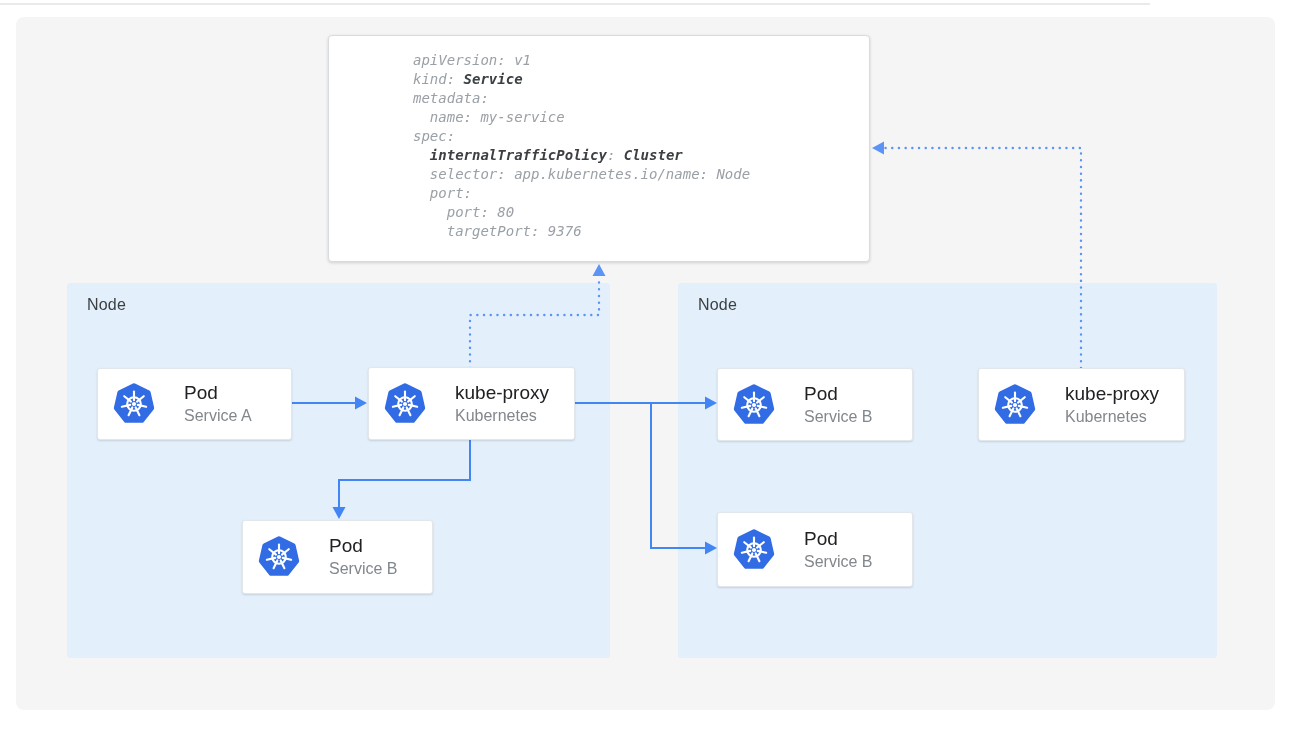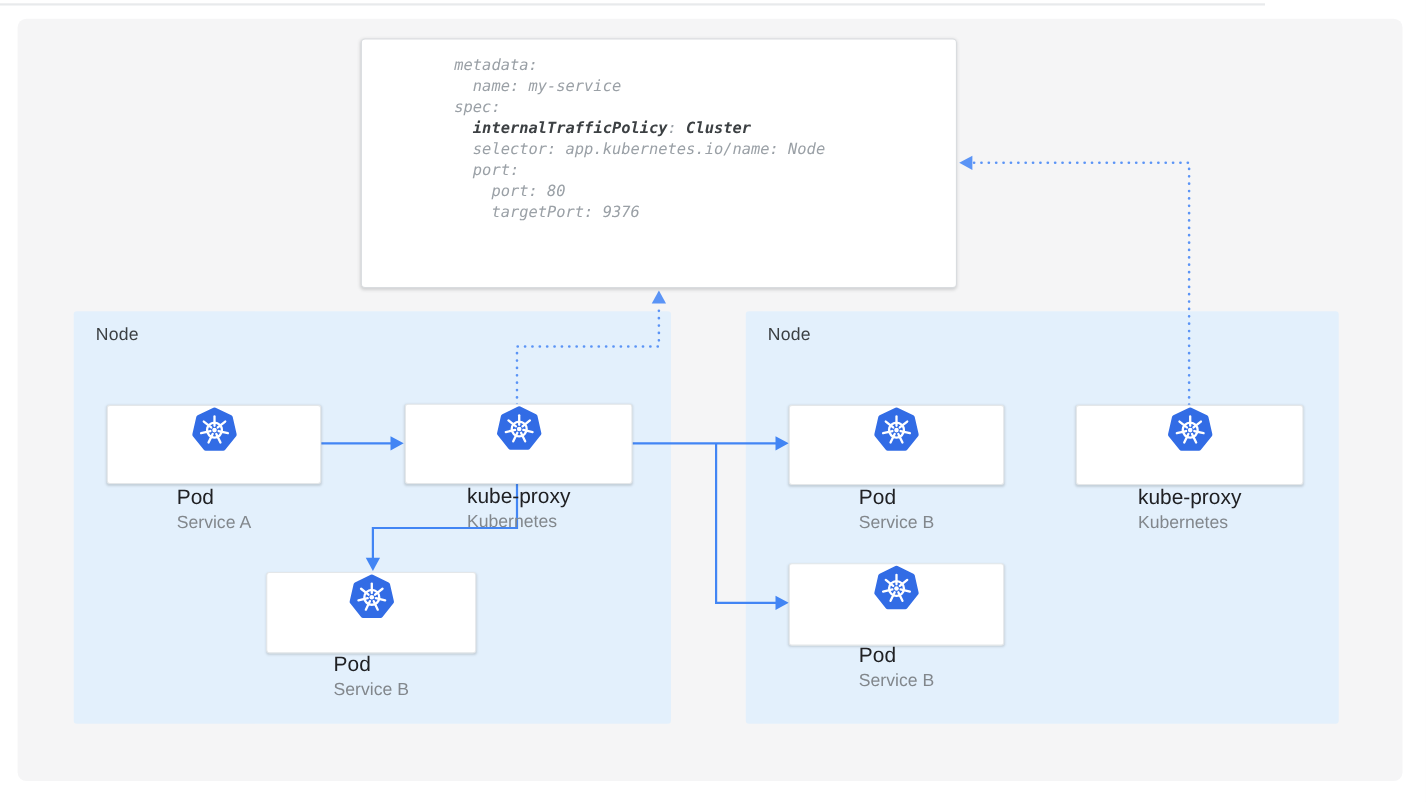--- a/index.html
+++ b/index.html
@@ -35,21 +35,21 @@
   .solid-line{stroke:var(--solid-arrow);stroke-width:2;fill:none;}
   .solid-head{fill:var(--solid-arrow);stroke:none;}
   .dotted-line{stroke:var(--dotted-arrow);stroke-width:2.4;fill:none;
        stroke-dasharray:0.1 6.6;stroke-linecap:round;}
   .dotted-head{fill:var(--dotted-arrow);stroke:none;}
 
   .card{position:absolute;background:var(--card-bg);
        border:1px solid #e4e7e9;border-radius:3px;
        box-shadow:0 1px 2px rgba(60,64,67,.18);
        display:flex;align-items:center;padding:0 14px;gap:28px;
-       box-sizing:border-box;flex-direction:column;}
+       box-sizing:border-box;}
   .card-pod-a{left:97px;top:368px;width:195px;height:72px;}
   .card-kube-proxy-left{left:368px;top:367px;width:207px;height:73px;}
   .card-pod-b-left{left:242px;top:520px;width:191px;height:74px;}
   .card-pod-b-right-top{left:717px;top:368px;width:196px;height:73px;}
   .card-pod-b-right-bottom{left:717px;top:512px;width:196px;height:75px;}
   .card-kube-proxy-right{left:978px;top:368px;width:207px;height:73px;}
   .card .logo{width:44px;height:44px;flex:0 0 auto;display:block;}
   .card .txt{display:flex;flex-direction:column;justify-content:center;}
   .card .title{font-size:19px;color:var(--title-text);line-height:24px;}
   .card .sub{font-size:16px;color:var(--subtitle-text);line-height:22px;}
@@ -113,20 +113,22 @@
 
     <path class="dotted-line" d="M470 368 L470 315 L599 315 L599 277"></path>
     <polygon class="dotted-head" points="599,264 592.5,276 605.5,276"></polygon>
 
     <path class="dotted-line" d="M1081 368 L1081 148 L885 148"></path>
     <polygon class="dotted-head" points="872,148 884,141.5 884,154.5"></polygon>
   </svg>
 
   <div class="yaml-card">
     <div class="yaml-code">
+        <div class="yline"><span>apiVersion: v1</span></div>
+        <div class="yline"><span>kind: </span><span class="ybold">Service</span></div>
         <div class="yline"><span>metadata:</span></div>
         <div class="yline"><span>  name: my-service</span></div>
         <div class="yline"><span>spec:</span></div>
         <div class="yline"><span>  </span><span class="ybold">internalTrafficPolicy</span><span>: </span><span class="ybold">Cluster</span></div>
         <div class="yline"><span>  selector: app.kubernetes.io/name: Node</span></div>
         <div class="yline"><span>  port:</span></div>
         <div class="yline"><span>    port: 80</span></div>
         <div class="yline"><span>    targetPort: 9376</span></div>
       </div>
   </div>

